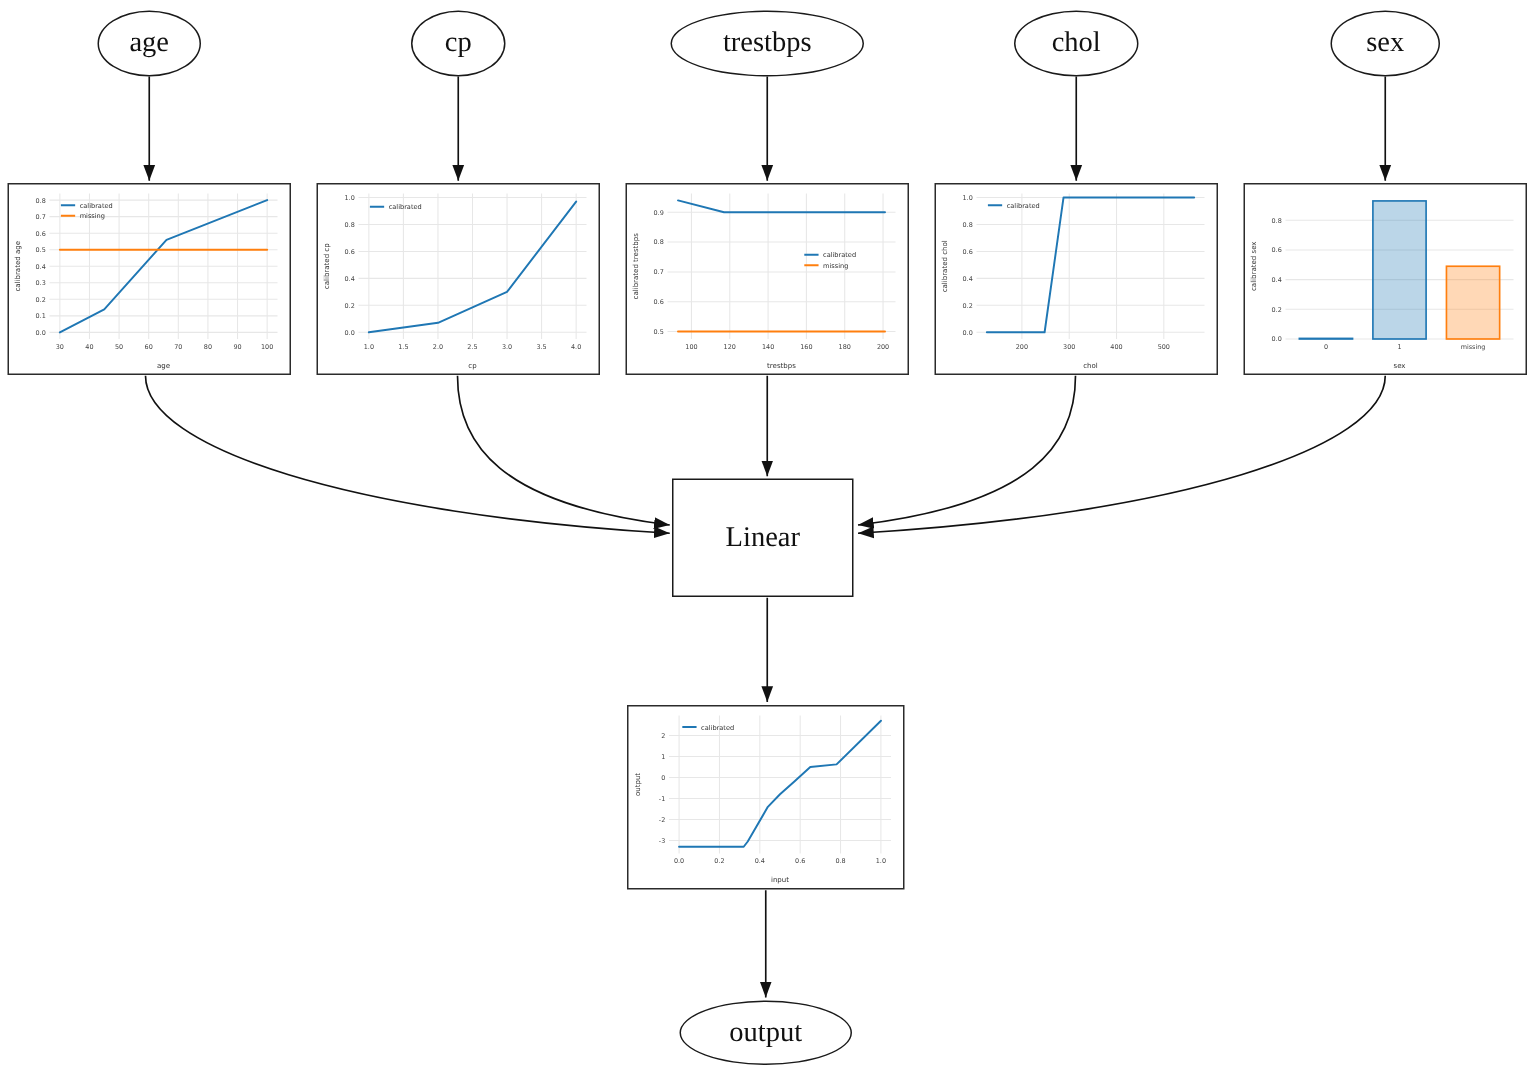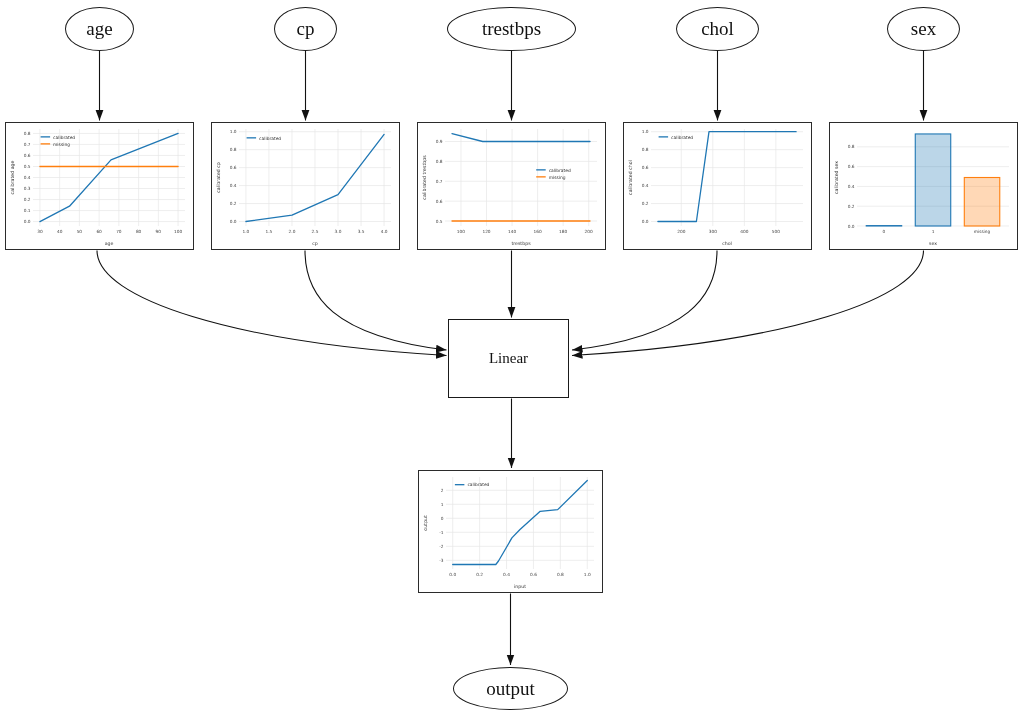--- a/index.html
+++ b/index.html
@@ -4,21 +4,21 @@
 <style>
   html,body{margin:0;padding:0;background:#fff;}
   .canvas{position:relative;width:1020px;height:719px;background:#fff;overflow:hidden;
           font-family:"Liberation Serif",serif;}
   .edge-layer{position:absolute;left:0;top:0;width:1020px;height:719px;pointer-events:none;}
   .node-ellipse{position:absolute;border:1px solid #1a1a1a;border-radius:50%;
                 display:flex;align-items:center;justify-content:center;background:#fff;
                 font-size:19px;color:#111;box-sizing:border-box;}
   .node-rect{position:absolute;border:1px solid #1a1a1a;background:#fff;
              display:flex;align-items:center;justify-content:center;
-             font-size:15px;color:#111;box-sizing:border-box;}
+             font-size:19px;color:#111;box-sizing:border-box;}
   .chart-box{position:absolute;border:1px solid #2b2b2b;background:#fff;box-sizing:border-box;}
   .chart-box svg{display:block;font-family:"DejaVu Sans",sans-serif;}
 </style>
 </head>
 <body>
 
 <div class="canvas">
 
   <svg class="edge-layer" width="1020" height="719" viewBox="0 0 1020 719">
     <defs>

